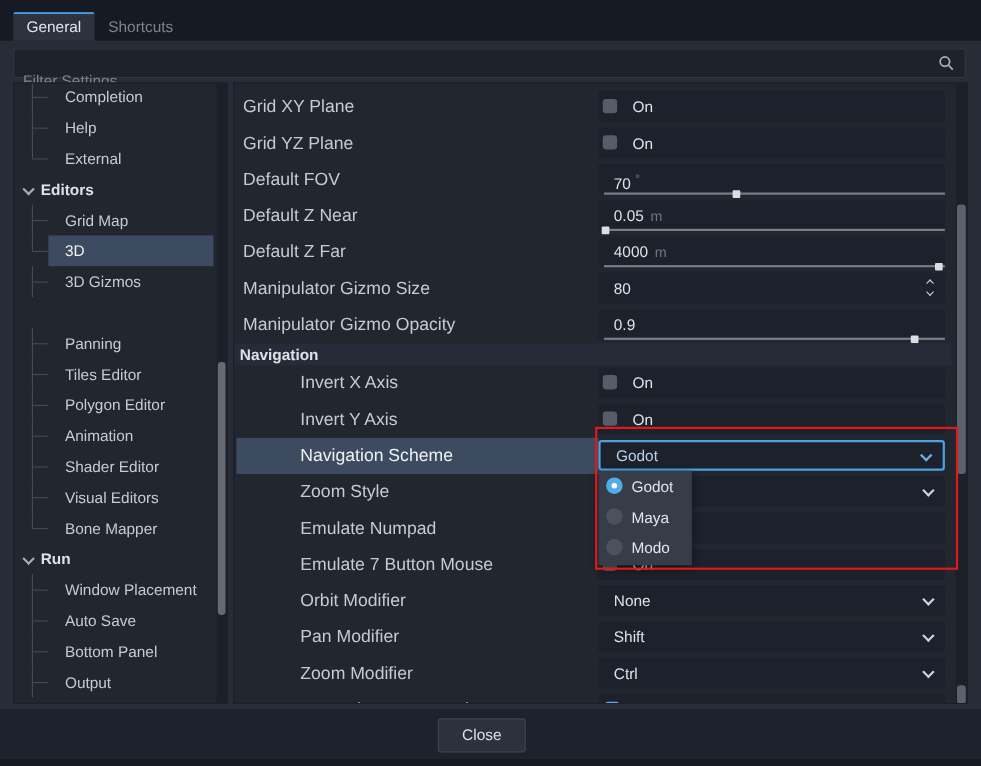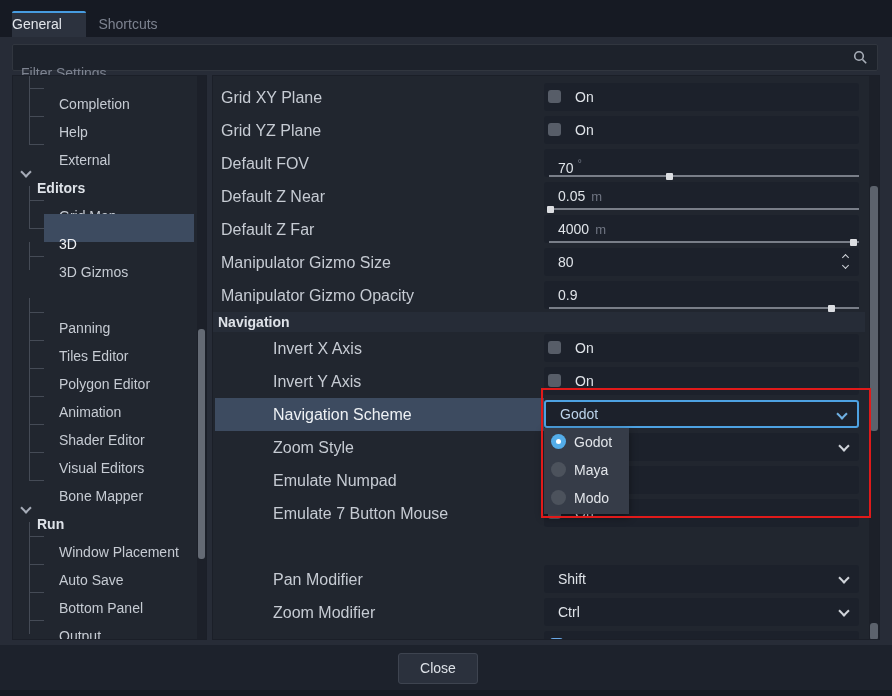--- a/index.html
+++ b/index.html
@@ -6,35 +6,35 @@
   body{width:892px;height:696px;position:relative;overflow:hidden;
        background:#1d222c;font-family:"Liberation Sans",sans-serif;
        -webkit-font-smoothing:antialiased;}
   
   .top-strip{position:absolute;top:0;left:0;width:892px;height:37px;background:#161a23;}
   .wrapper{position:absolute;top:37px;left:0;width:892px;height:608px;background:#272c37;}
   .footer{position:absolute;top:645px;left:0;width:892px;height:45px;background:#1d222c;}
   .bottom-strip{position:absolute;top:690px;left:0;width:892px;height:6px;background:#161a23;}
   .tab-active{position:absolute;left:12px;top:11px;width:74px;height:26px;background:#2c323e;
        border-top:2px solid #479ce0;border-radius:2px 2px 0 0;box-sizing:border-box;
-       color:#e2e5ea;font-size:14px;line-height:23px;}
+       color:#e2e5ea;font-size:14px;text-align:center;line-height:23px;}
   .tab-inactive{position:absolute;left:90px;top:11px;width:76px;height:26px;
        color:#7d8390;font-size:14px;text-align:center;line-height:26px;}
   .filter{position:absolute;left:12px;top:44px;width:866px;height:27px;background:#1d222b;
        border:1px solid #31363f;border-radius:2px;box-sizing:border-box;}
   .filter-input{position:absolute;left:0;top:0;width:100%;height:100%;background:transparent;
        border:none;outline:none;color:#aab0bb;font-size:14px;padding:0 30px 0 8px;box-sizing:border-box;
        font-family:"Liberation Sans",sans-serif;margin-top:15px;}
   .filter-input::placeholder{color:#7d8390;opacity:1;}
   .search-icon{position:absolute;right:9px;top:5px;width:15px;height:15px;}
   
   .sidebar{position:absolute;left:12px;top:75px;width:195px;height:565px;background:#21262f;
        border:1px solid #1b1f28;box-sizing:border-box;overflow:hidden;}
   .tree-row{position:absolute;left:0;width:100%;height:28px;cursor:default;}
-  .tree-label{position:absolute;left:34px;top:16px;line-height:28px;font-size:14px;color:#c6cbd3;white-space:nowrap;}
+  .tree-label{position:absolute;left:34px;top:0;line-height:28px;font-size:14px;color:#c6cbd3;white-space:nowrap;}
   .tree-row.child .tree-label{left:46px;}
   .tree-row.section .tree-label{left:24px;font-weight:bold;color:#dee2e8;}
   .vline{position:absolute;left:16px;top:0;width:1px;height:28px;background:#454b56;}
   .vline.half{height:14px;}
   .hline{position:absolute;left:16px;top:14px;width:15px;height:1px;background:#454b56;}
   .tree-chevron{position:absolute;left:9px;top:10px;width:6px;height:6px;
        border-right:2px solid #a6acb8;border-bottom:2px solid #a6acb8;transform:rotate(45deg);}
   .tree-sel{position:absolute;left:31px;top:0;width:150px;height:28px;background:#3d4b60;}
   .tree-sel ~ .tree-label{color:#f0f2f5;}
   .sb-track{position:absolute;left:184px;top:0;width:9px;height:100%;background:#1c2029;}
@@ -317,20 +317,27 @@
   </div>
 
   <div class="srow" style="top:421px">
     <span class="slabel ind">Emulate 7 Button Mouse</span>
     <div class="cell">
       <span class="cb"></span>
       <span class="onlbl">On</span>
     </div>
   </div>
 
+  <div class="srow" style="top:454px">
+    <span class="slabel ind">Orbit Modifier</span>
+    <div class="cell">
+      <span class="val dropdown-val">None</span>
+      <span class="dd-chev"></span>
+    </div>
+  </div>
 
   <div class="srow" style="top:487px">
     <span class="slabel ind">Pan Modifier</span>
     <div class="cell">
       <span class="val dropdown-val">Shift</span>
       <span class="dd-chev"></span>
     </div>
   </div>
 
   <div class="srow" style="top:520px">

